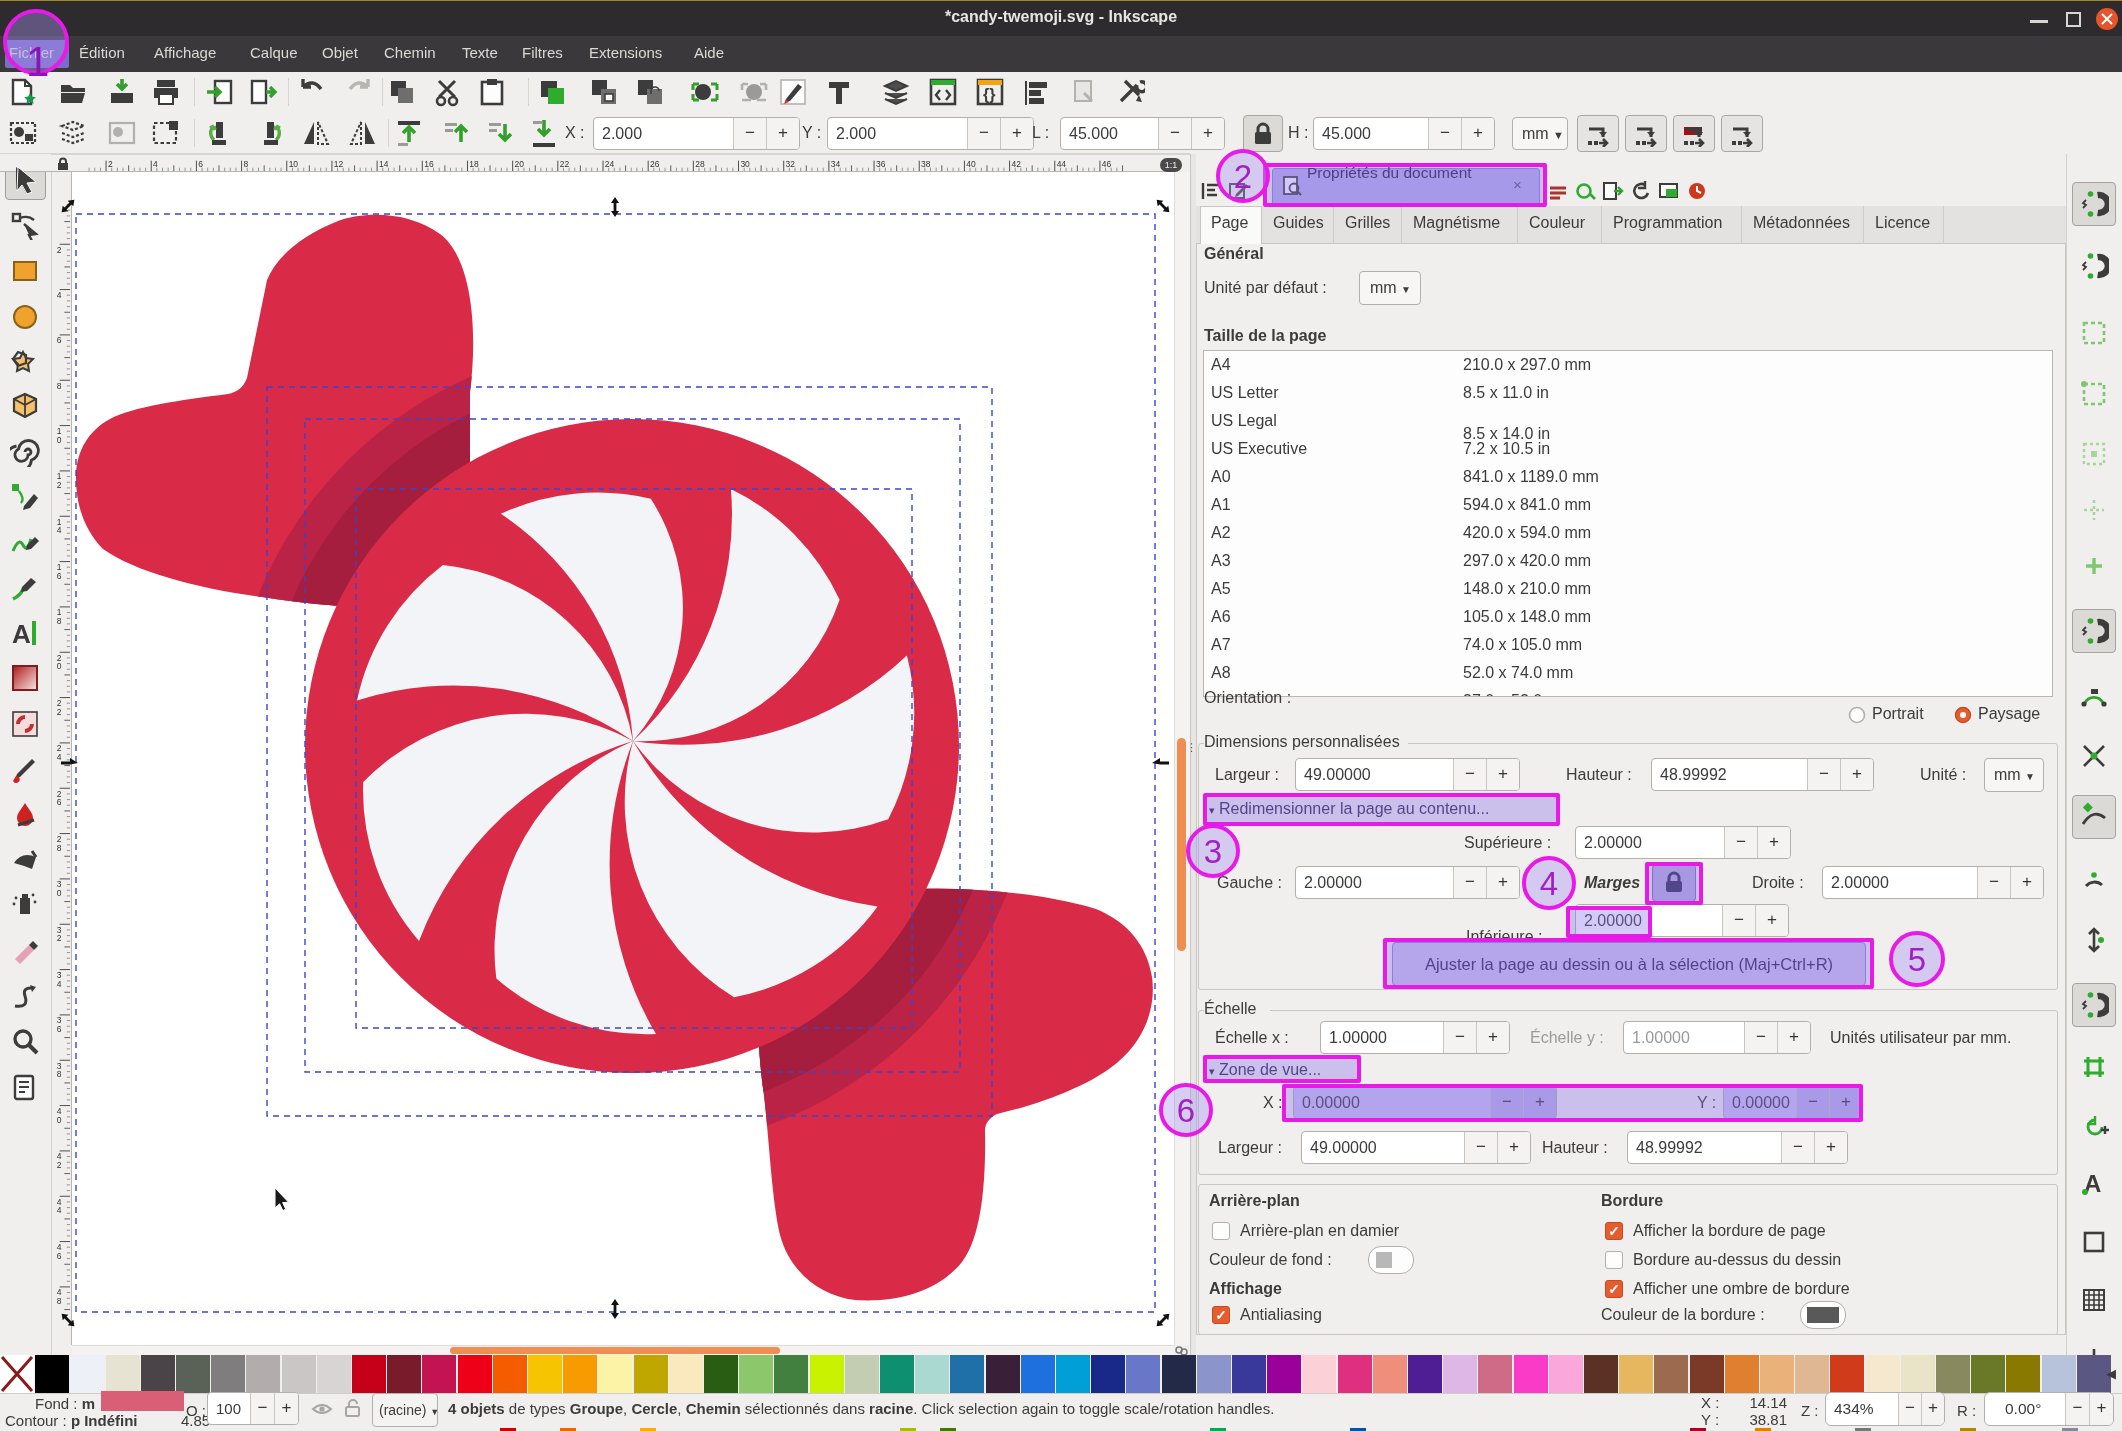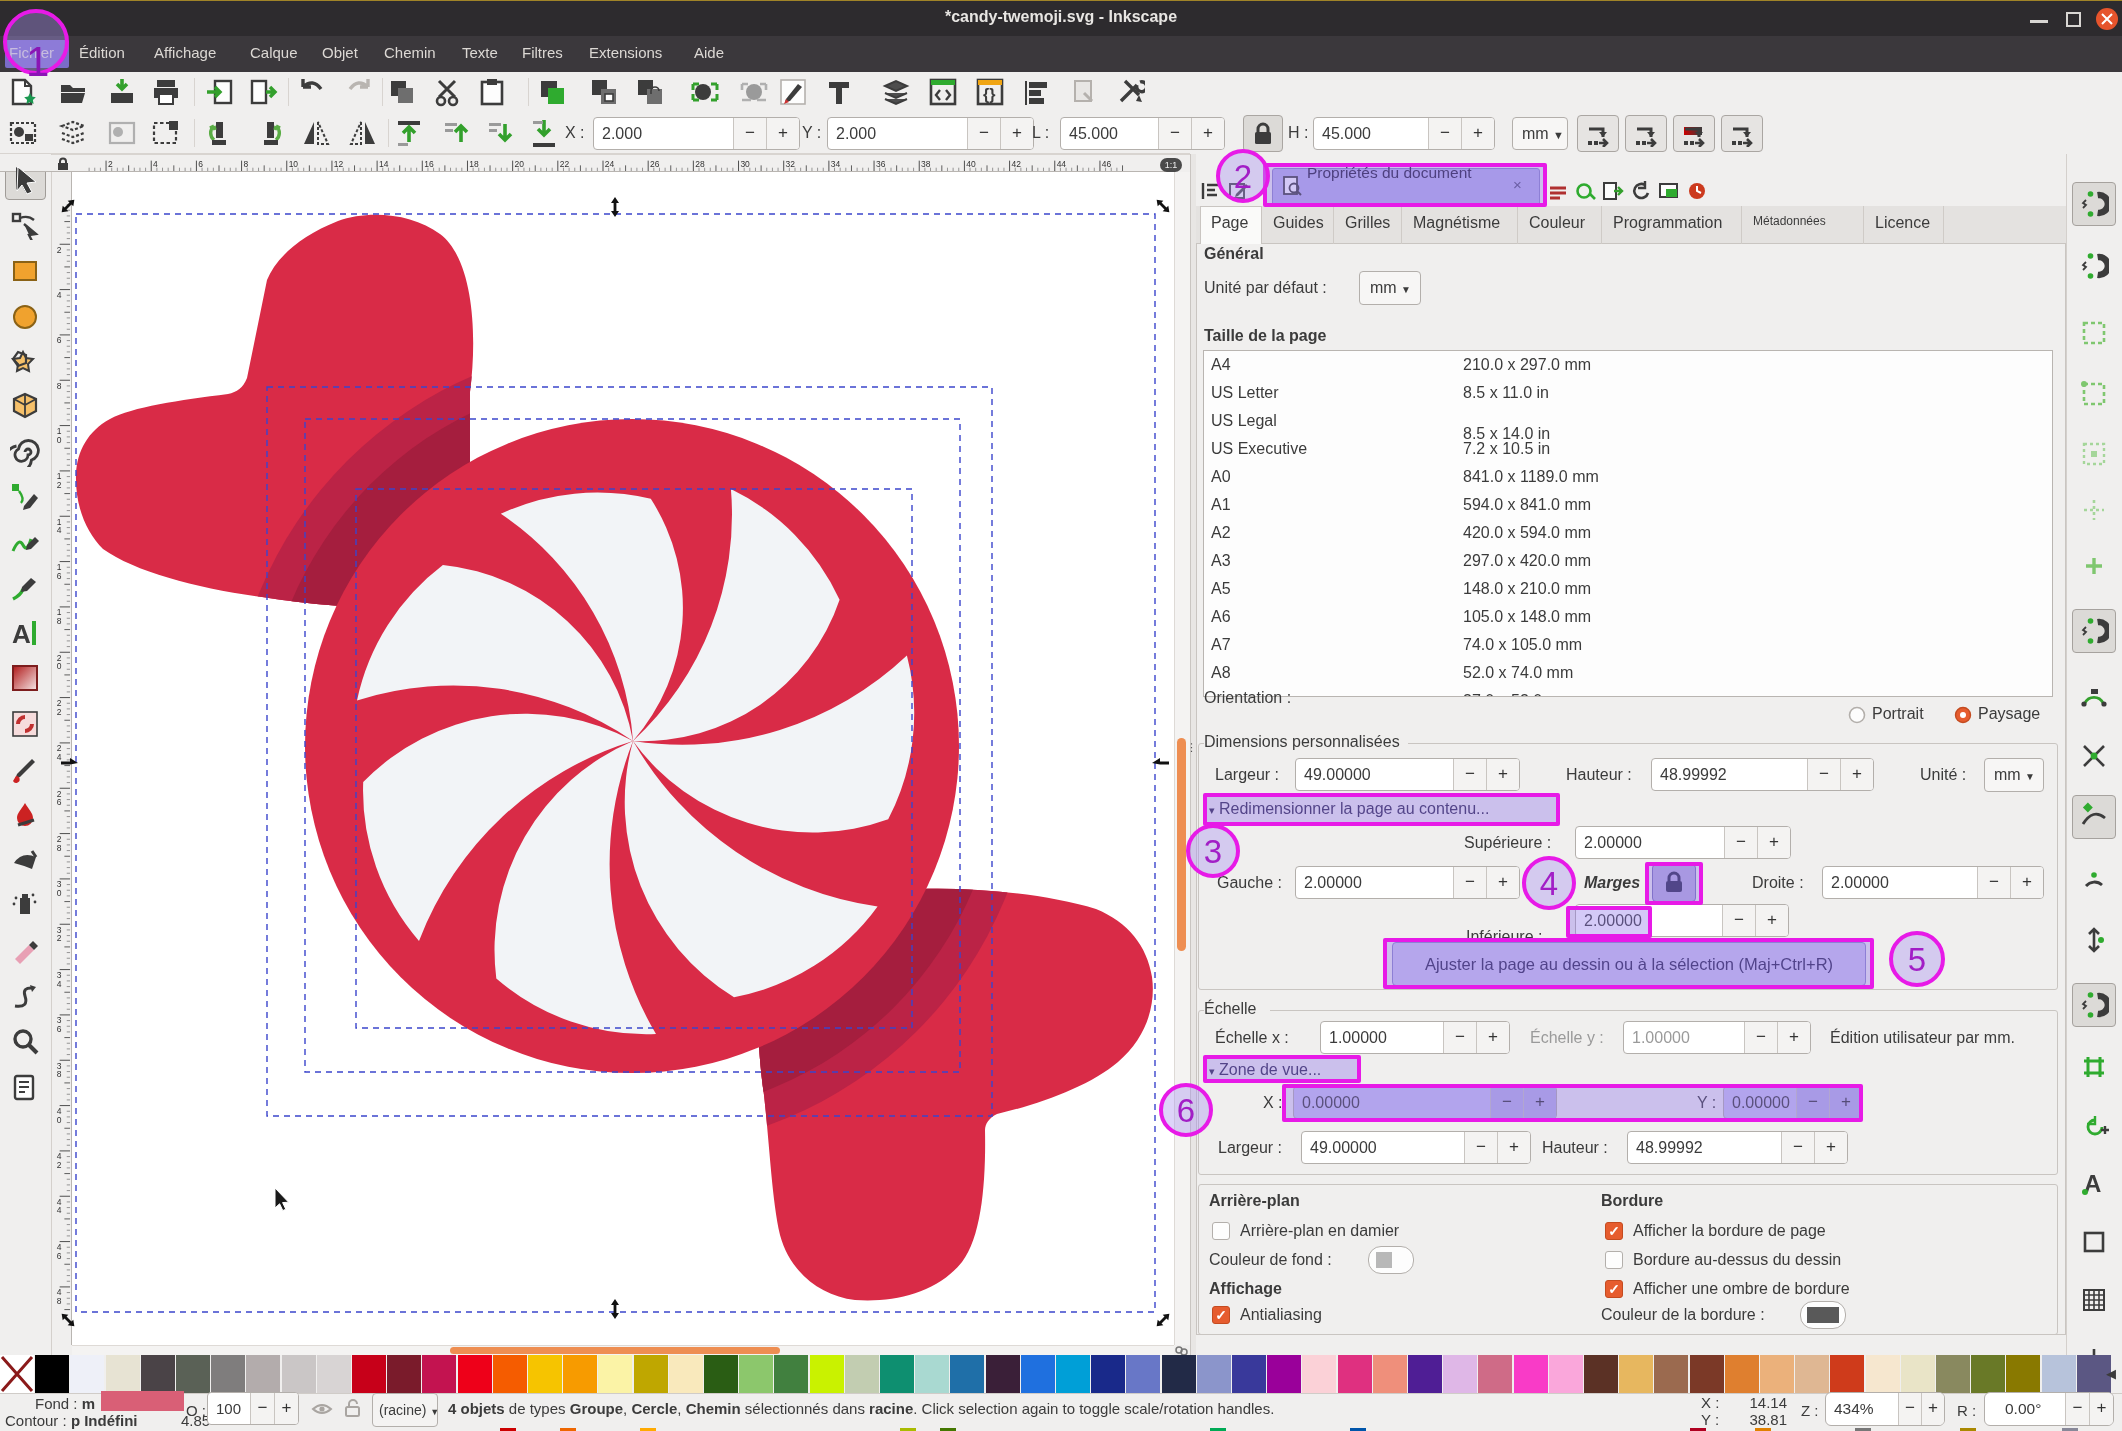--- a/index.html
+++ b/index.html
@@ -915,21 +915,21 @@
 <div style="position:absolute;left:1273px;top:214px;font-size:16px;color:#3b3b3b;z-index:4;">Guides</div>
 <div style="position:absolute;left:1334px;top:206px;width:68px;height:38px;border-right:1px solid #cfcbc7;z-index:3;"></div>
 <div style="position:absolute;left:1345px;top:214px;font-size:16px;color:#3b3b3b;z-index:4;">Grilles</div>
 <div style="position:absolute;left:1402px;top:206px;width:116px;height:38px;border-right:1px solid #cfcbc7;z-index:3;"></div>
 <div style="position:absolute;left:1413px;top:214px;font-size:16px;color:#3b3b3b;z-index:4;">Magnétisme</div>
 <div style="position:absolute;left:1518px;top:206px;width:84px;height:38px;border-right:1px solid #cfcbc7;z-index:3;"></div>
 <div style="position:absolute;left:1529px;top:214px;font-size:16px;color:#3b3b3b;z-index:4;">Couleur</div>
 <div style="position:absolute;left:1602px;top:206px;width:140px;height:38px;border-right:1px solid #cfcbc7;z-index:3;"></div>
 <div style="position:absolute;left:1613px;top:214px;font-size:16px;color:#3b3b3b;z-index:4;">Programmation</div>
 <div style="position:absolute;left:1742px;top:206px;width:122px;height:38px;border-right:1px solid #cfcbc7;z-index:3;"></div>
-<div style="position:absolute;left:1753px;top:214px;font-size:12px;color:#3b3b3b;z-index:4;">Métadonnées</div>
+<div style="position:absolute;left:1753px;top:214px;font-size:16px;color:#3b3b3b;z-index:4;">Métadonnées</div>
 <div style="position:absolute;left:1864px;top:206px;width:80px;height:38px;border-right:1px solid #cfcbc7;z-index:3;"></div>
 <div style="position:absolute;left:1875px;top:214px;font-size:16px;color:#3b3b3b;z-index:4;">Licence</div>
 <div style="position:absolute;left:1196px;top:244px;width:870px;height:1091px;background:#f0efee;border:1px solid #c9c5c1;border-top:none;z-index:2;"></div>
 <div style="position:absolute;left:1204px;top:245px;font-size:16px;white-space:nowrap;z-index:4;font-weight:bold;">Général</div>
 <div style="position:absolute;left:1204px;top:279px;font-size:16px;white-space:nowrap;z-index:4;">Unité par défaut :</div>
 <div style="position:absolute;left:1359px;top:271px;width:62px;height:34px;background:#f7f6f5;border:1px solid #b3afab;border-radius:4px;font-size:16px;line-height:32px;padding-left:10px;z-index:4;">mm <span style="font-size:10px">▼</span></div>
 <div style="position:absolute;left:1204px;top:327px;font-size:16px;white-space:nowrap;z-index:4;font-weight:bold;">Taille de la page</div>
 <div style="position:absolute;left:1203px;top:350px;width:850px;height:347px;background:#fdfdfd;border:1px solid #b9b5b1;z-index:3;overflow:hidden;">
     <div style="position:absolute;left:7px;top:5px;font-size:16px;">A4</div>
     <div style="position:absolute;left:259px;top:5px;font-size:16px;">210.0 x 297.0 mm</div>
@@ -1022,21 +1022,21 @@
     <span class="v">1.00000</span>
     <span class="b" style="background:#f4f3f2">−</span>
     <span class="b" style="background:#f4f3f2">+</span>
   </div>
 <div style="position:absolute;left:1530px;top:1029px;font-size:16px;white-space:nowrap;z-index:4;color:#9a9a9a;">Échelle y :</div>
 <div class="sp" style="position:absolute;left:1623px;top:1021px;width:188px;height:33px;background:#fff;color:#9a9a9a;z-index:4;">
     <span class="v">1.00000</span>
     <span class="b" style="background:#f4f3f2">−</span>
     <span class="b" style="background:#f4f3f2">+</span>
   </div>
-<div style="position:absolute;left:1830px;top:1029px;font-size:16px;white-space:nowrap;z-index:4;">Édition utilisateur par mm.</div>
+<div style="position:absolute;left:1830px;top:1029px;font-size:16px;white-space:nowrap;z-index:4;">Unités utilisateur par mm.</div>
 <div style="position:absolute;left:1209px;top:1061px;font-size:16px;white-space:nowrap;z-index:4;color:#30284e;"><span style="font-size:11px">▾</span> Zone de vue...</div>
 <div style="position:absolute;left:1263px;top:1094px;font-size:16px;white-space:nowrap;z-index:4;">X :</div>
 <div class="sp" style="position:absolute;left:1293px;top:1086px;width:264px;height:33px;background:#c9c2ef;color:#3b3b3b;z-index:4;">
     <span class="v">0.00000</span>
     <span class="b" style="background:#b9b2e4">−</span>
     <span class="b" style="background:#b9b2e4">+</span>
   </div>
 <div style="position:absolute;left:1697px;top:1094px;font-size:16px;white-space:nowrap;z-index:4;">Y :</div>
 <div class="sp" style="position:absolute;left:1723px;top:1086px;width:140px;height:33px;background:#c9c2ef;color:#3b3b3b;z-index:4;">
     <span class="v">0.00000</span>

